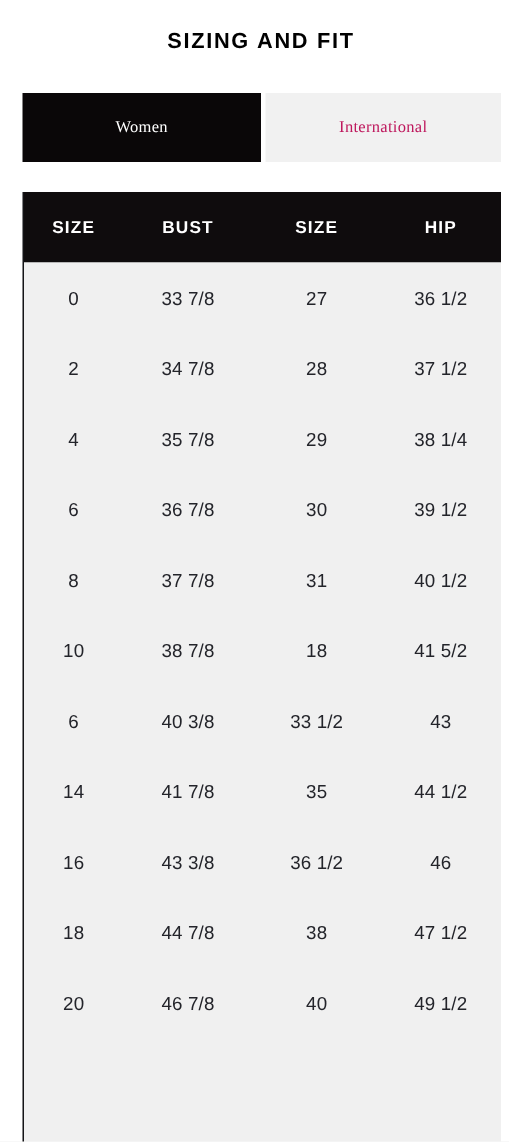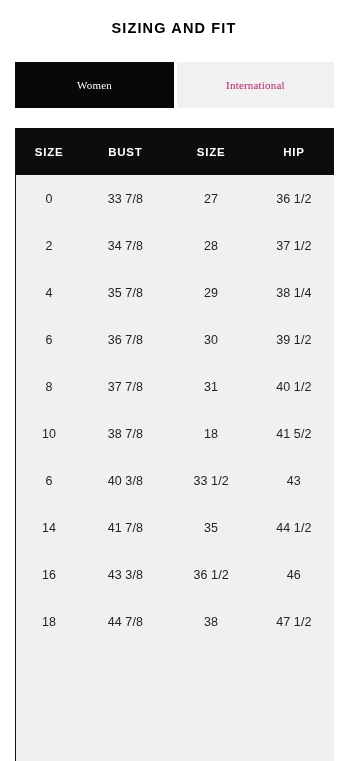--- a/index.html
+++ b/index.html
@@ -208,17 +208,23 @@
           <td>43 3/8</td>
           <td>36 1/2</td>
           <td>46</td>
         </tr>
         <tr>
           <td>18</td>
           <td>44 7/8</td>
           <td>38</td>
           <td>47 1/2</td>
         </tr>
+        <tr>
+          <td>20</td>
+          <td>46 7/8</td>
+          <td>40</td>
+          <td>49 1/2</td>
+        </tr>
       </tbody>
     </table>
   </div>
 
 </div>
 
 </body></html>

